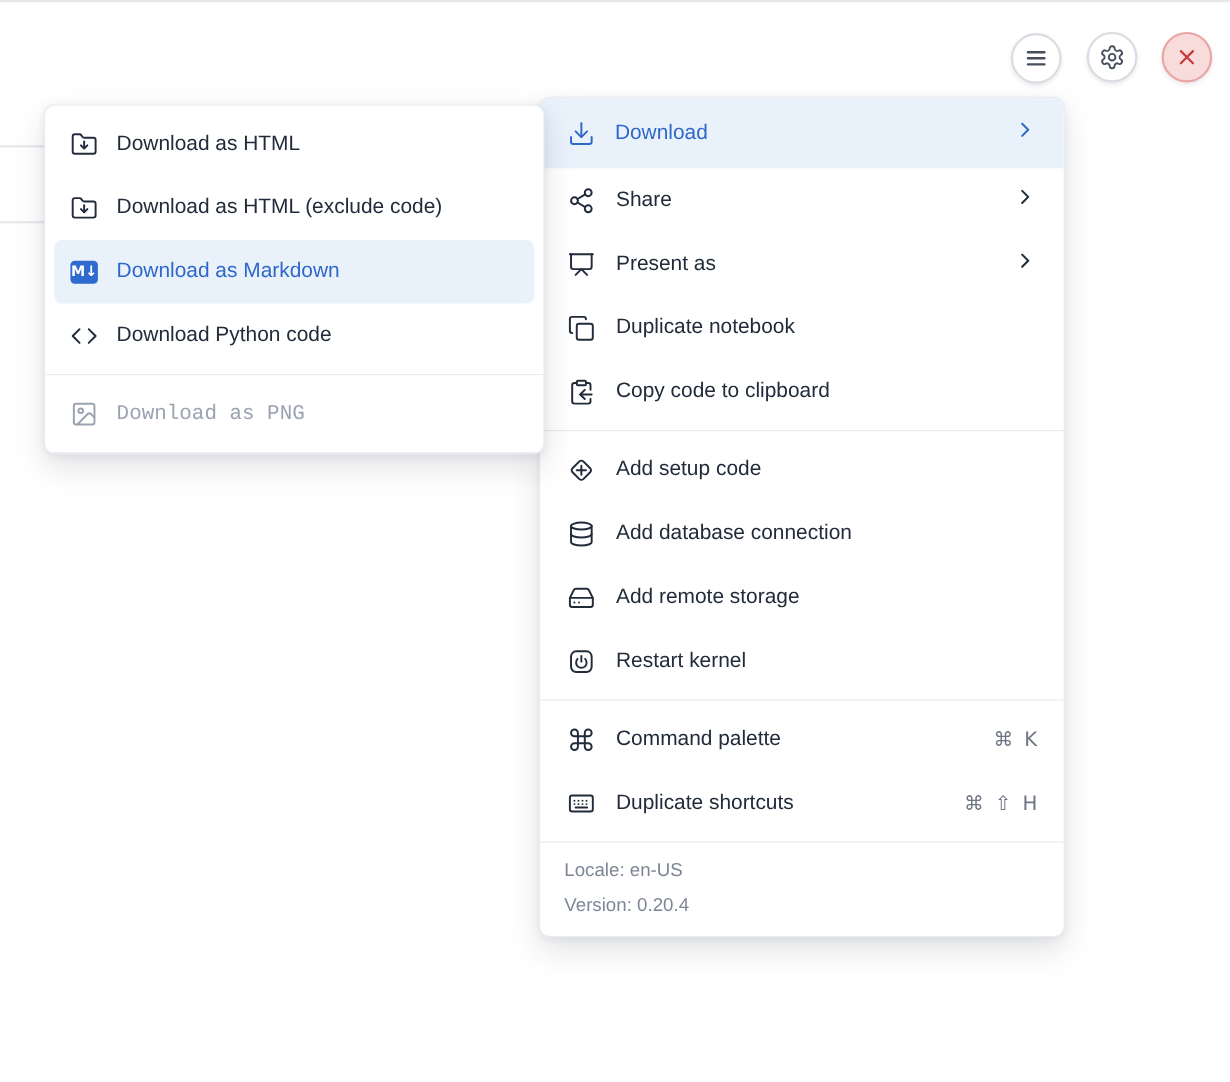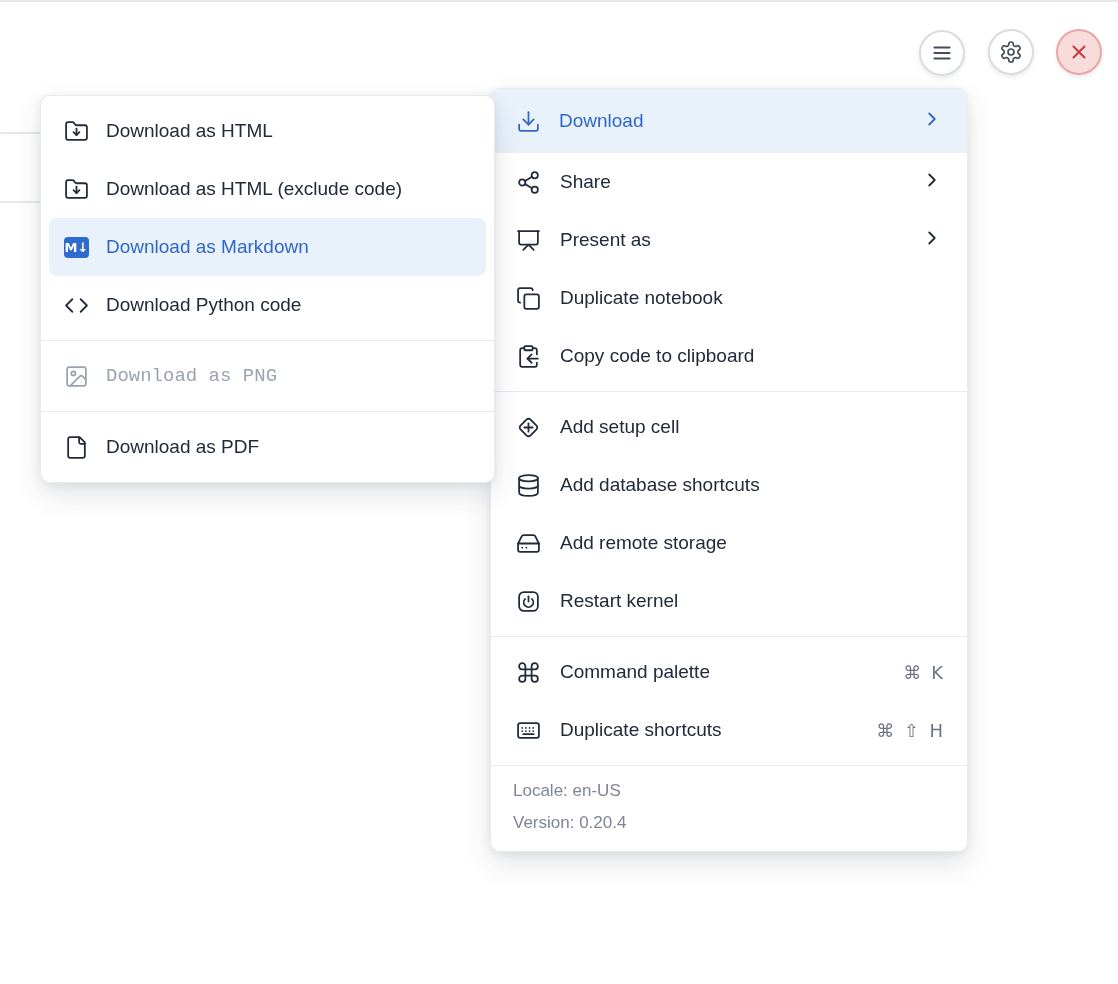--- a/index.html
+++ b/index.html
@@ -168,31 +168,31 @@
       <div class="sep"></div>
       <div class="group">
         <div class="row">
           <span class="icon">
             <svg viewBox="0 0 24 24" fill="none" stroke="currentColor" stroke-width="1.7" stroke-linecap="round" stroke-linejoin="round">
               <path d="M4.3 10.3a2.4 2.4 0 0 0 0 3.4l6 6a2.4 2.4 0 0 0 3.4 0l6-6a2.4 2.4 0 0 0 0-3.4l-6-6a2.4 2.4 0 0 0-3.4 0Z"></path>
               <path d="M8 12h8"></path>
               <path d="M12 8v8"></path>
             </svg>
           </span>
-          <span class="label">Add setup cell</span>
+          <span class="label">Add setup code</span>
         </div>
         <div class="row">
           <span class="icon">
             <svg viewBox="0 0 24 24" fill="none" stroke="currentColor" stroke-width="1.7" stroke-linecap="round" stroke-linejoin="round">
               <ellipse cx="12" cy="5" rx="9" ry="3"></ellipse>
               <path d="M3 5v14a9 3 0 0 0 18 0V5"></path>
               <path d="M3 12a9 3 0 0 0 18 0"></path>
             </svg>
           </span>
-          <span class="label">Add database shortcuts</span>
+          <span class="label">Add database connection</span>
         </div>
         <div class="row">
           <span class="icon">
             <svg viewBox="0 0 24 24" fill="none" stroke="currentColor" stroke-width="1.7" stroke-linecap="round" stroke-linejoin="round">
               <path d="M22 12H2"></path>
               <path d="M5.45 5.11 2 12v6a2 2 0 0 0 2 2h16a2 2 0 0 0 2-2v-6l-3.45-6.89A2 2 0 0 0 16.76 4H7.24a2 2 0 0 0-1.79 1.11z"></path>
               <path d="M6 16h.01"></path>
               <path d="M10 16h.01"></path>
             </svg>
           </span>
@@ -293,25 +293,14 @@
             <svg viewBox="0 0 24 24" fill="none" stroke="currentColor" stroke-width="1.7" stroke-linecap="round" stroke-linejoin="round">
               <rect x="3" y="3" width="18" height="18" rx="2"></rect>
               <circle cx="9" cy="9" r="2"></circle>
               <path d="m21 15-3.1-3.1a2 2 0 0 0-2.8 0L6 21"></path>
             </svg>
           </span>
           <span class="label">Download as PNG</span>
         </div>
       </div>
       <div class="sep"></div>
-      <div class="group">
-        <div class="row">
-          <span class="icon">
-            <svg viewBox="0 0 24 24" fill="none" stroke="currentColor" stroke-width="1.7" stroke-linecap="round" stroke-linejoin="round">
-              <path d="M15 2H6a2 2 0 0 0-2 2v16a2 2 0 0 0 2 2h12a2 2 0 0 0 2-2V7Z"></path>
-              <path d="M14.5 2.5V7a1.5 1.5 0 0 0 1.5 1.5h4"></path>
-            </svg>
-          </span>
-          <span class="label">Download as PDF</span>
-        </div>
-      </div>
     </div>
 </div>
 
 </body></html>

